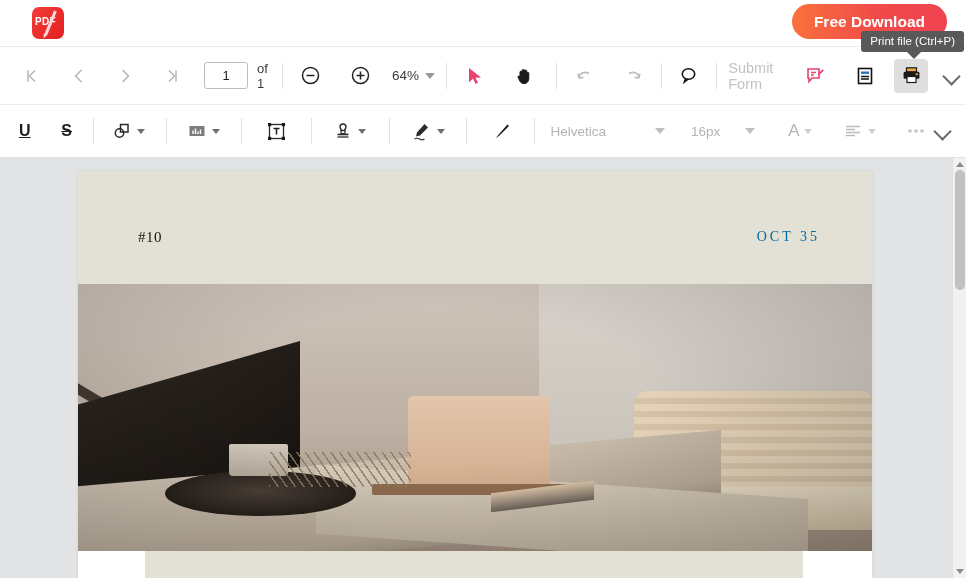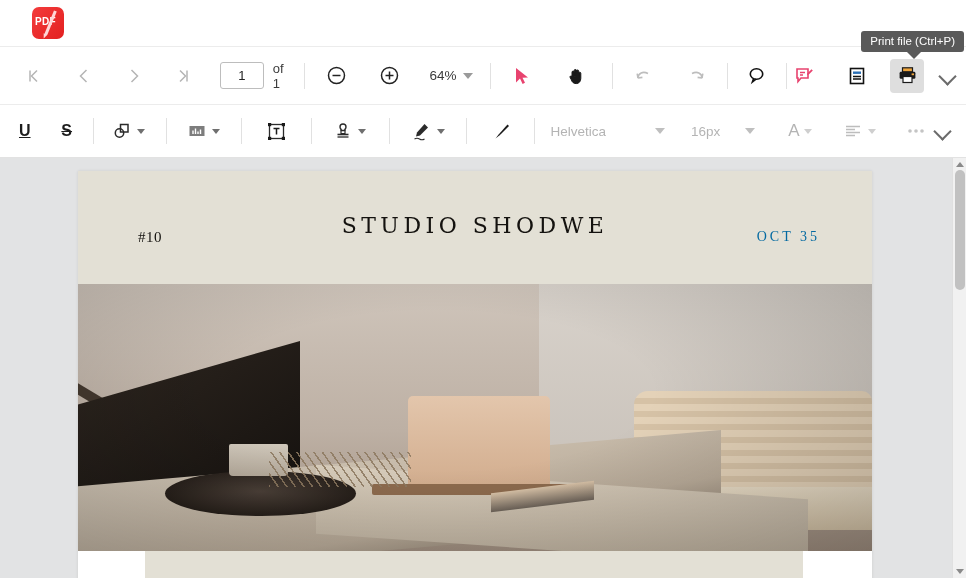--- a/index.html
+++ b/index.html
@@ -256,20 +256,21 @@
 </head>
 <body>
 
 <div id="app">
 
   <div class="header">
     <div class="logo">
       <span class="logo-txt">PDF</span>
       <span class="logo-pen"></span>
     </div>
+    <button class="free-dl">Free Download</button>
   </div>
 
   <div class="tooltip">Print file (Ctrl+P)</div>
 
   <div class="toolbar1">
     <div class="spacer-sm"></div>
     <div class="tb-btn muted" style="margin-left:8px">
       <span>
         <svg width="18" height="18" viewBox="0 0 18 18">
             <path d="M12 3.5 L6.5 9 L12 14.5" fill="none" stroke="#b5b5b5" stroke-width="1.5"></path>
@@ -378,20 +379,21 @@
     <div class="tb-btn">
       <span>
         <svg width="21" height="21" viewBox="0 0 21 21">
             <ellipse cx="10.5" cy="9" rx="6.2" ry="5.3" fill="none" stroke="#111" stroke-width="1.6"></ellipse>
             <path d="M7.6 13.4 L6.4 17 L10 14.1" fill="none" stroke="#111" stroke-width="1.6"></path>
           </svg>
       </span>
     </div>
     <div style="width:14px"></div>
     <div class="sep"></div>
+    <div class="submit-lbl">Submit Form</div>
 
     <div style="flex:1"></div>
 
     <div class="tb-btn">
       <span>
         <svg width="21" height="21" viewBox="0 0 21 21">
             <path d="M3 4 H14 V13 H7 L4 16.5 V13 H3 Z" fill="none" stroke="#e8436f" stroke-width="1.6"></path>
             <path d="M6 7.5 H11 M6 10 H9" stroke="#e8436f" stroke-width="1.4"></path>
             <path d="M13.5 8.2 L17.5 4.2 L18.8 5.5 L14.8 9.5 L13 10 Z" fill="#e8436f"></path>
           </svg>
@@ -554,21 +556,20 @@
     <div class="chev-right" style="position:relative; right:auto; margin-right:14px;">
       <span></span>
     </div>
   </div>
 
   <div class="workspace">
     <div class="page">
 
       <div class="doc-header">
         <div class="doc-issue">#10</div>
-        <div class="doc-brand">STUDIO SHODWE</div>
         <div class="doc-date">OCT 35</div>
       </div>
 
       <div class="photo">
         <div class="ph-wall"></div>
         <div class="ph-rightwall"></div>
         <div class="ph-stairs">
           <div class="slat" style="top:-4%;  transform: rotate(31deg);"></div>
           <div class="slat" style="top:8%;   transform: rotate(31deg);"></div>
           <div class="slat" style="top:20%;  transform: rotate(31deg);"></div>

